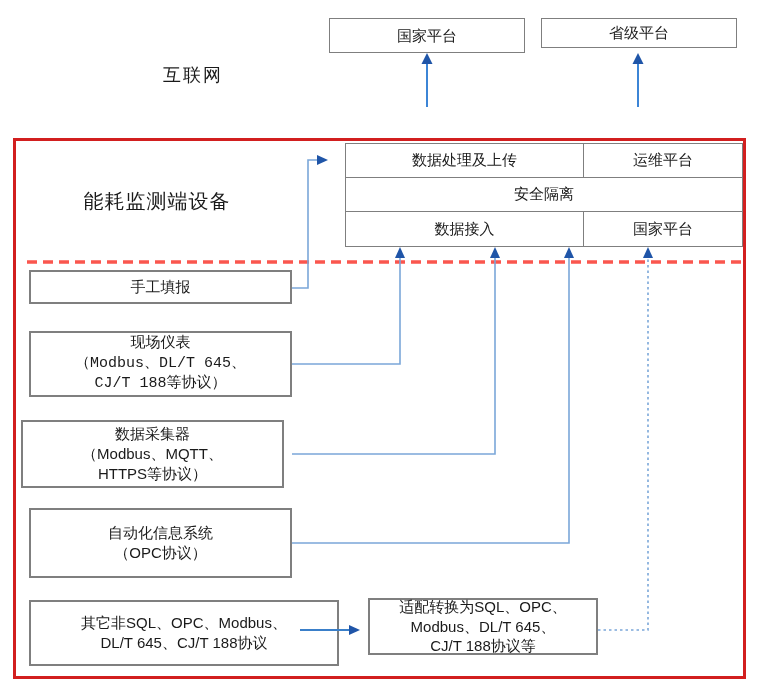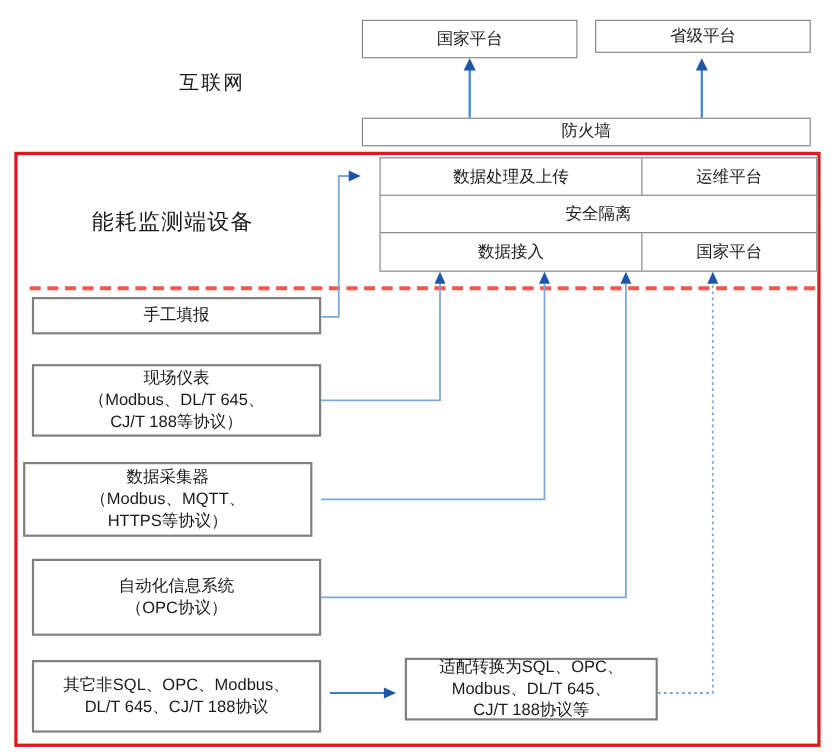--- a/index.html
+++ b/index.html
@@ -49,24 +49,24 @@
   .stack-row{display:grid;grid-template-columns:238px 1fr;}
   .stack-row.rule{border-bottom:1.5px solid var(--box_border,#7f7f7f);}
   .stack-cell{
     display:flex;align-items:center;justify-content:center;
     font-size:15px;text-align:center;
   }
   .stack-cell.divided{border-right:1.5px solid var(--box_border,#7f7f7f);}
   .stack-cell.full{grid-column:1 / span 2;}
   
   #manual-box{left:29px;top:270px;width:263px;height:34px;}
-  #field-instruments-box{left:29px;top:331px;width:263px;height:66px;}
+  #field-instruments-box{left:29px;top:331px;width:263px;height:66px;font-family:Liberation Mono, monospace;}
   #data-collector-box{left:21px;top:420px;width:263px;height:68px;}
   #automation-box{left:29px;top:508px;width:263px;height:70px;}
-  #other-protocol-box{left:29px;top:600px;width:263px;height:66px;}
+  #other-protocol-box{left:29px;top:600px;width:310px;height:66px;}
   #adapter-box{left:368px;top:598px;width:230px;height:57px;}
   
   #connector-layer{
     position:absolute;left:0;top:0;width:762px;height:687px;
     pointer-events:none;
   }
   .red-dash{stroke:var(--red_dashed,#fa564e);stroke-width:3.5;stroke-dasharray:10 6;fill:none;}
   .connector{stroke:var(--connector,#7ba7d9);stroke-width:1.6;fill:none;}
   .connector-strong{stroke:var(--connector_strong,#3a7fc9);stroke-width:1.8;fill:none;}
   .top-arrow{stroke:var(--top_arrow,#3c85d6);stroke-width:2;fill:none;}
@@ -80,23 +80,20 @@
 
   <div class="box thinbox" id="national-box">
     <span>国家平台</span>
   </div>
   <div class="box thinbox" id="provincial-box">
     <span>省级平台</span>
   </div>
 
   <div class="plain-label" id="internet-label">互联网</div>
 
-  <div class="box thinbox" id="firewall-box">
-    <span>防火墙</span>
-  </div>
 
   <div id="device-enclosure"></div>
   <div class="plain-label" id="device-label">能耗监测端设备</div>
 
   <div id="gateway-stack">
     <div class="stack-row rule">
       <div class="stack-cell divided">数据处理及上传</div>
       <div class="stack-cell">运维平台</div>
     </div>
     <div class="stack-row rule">

